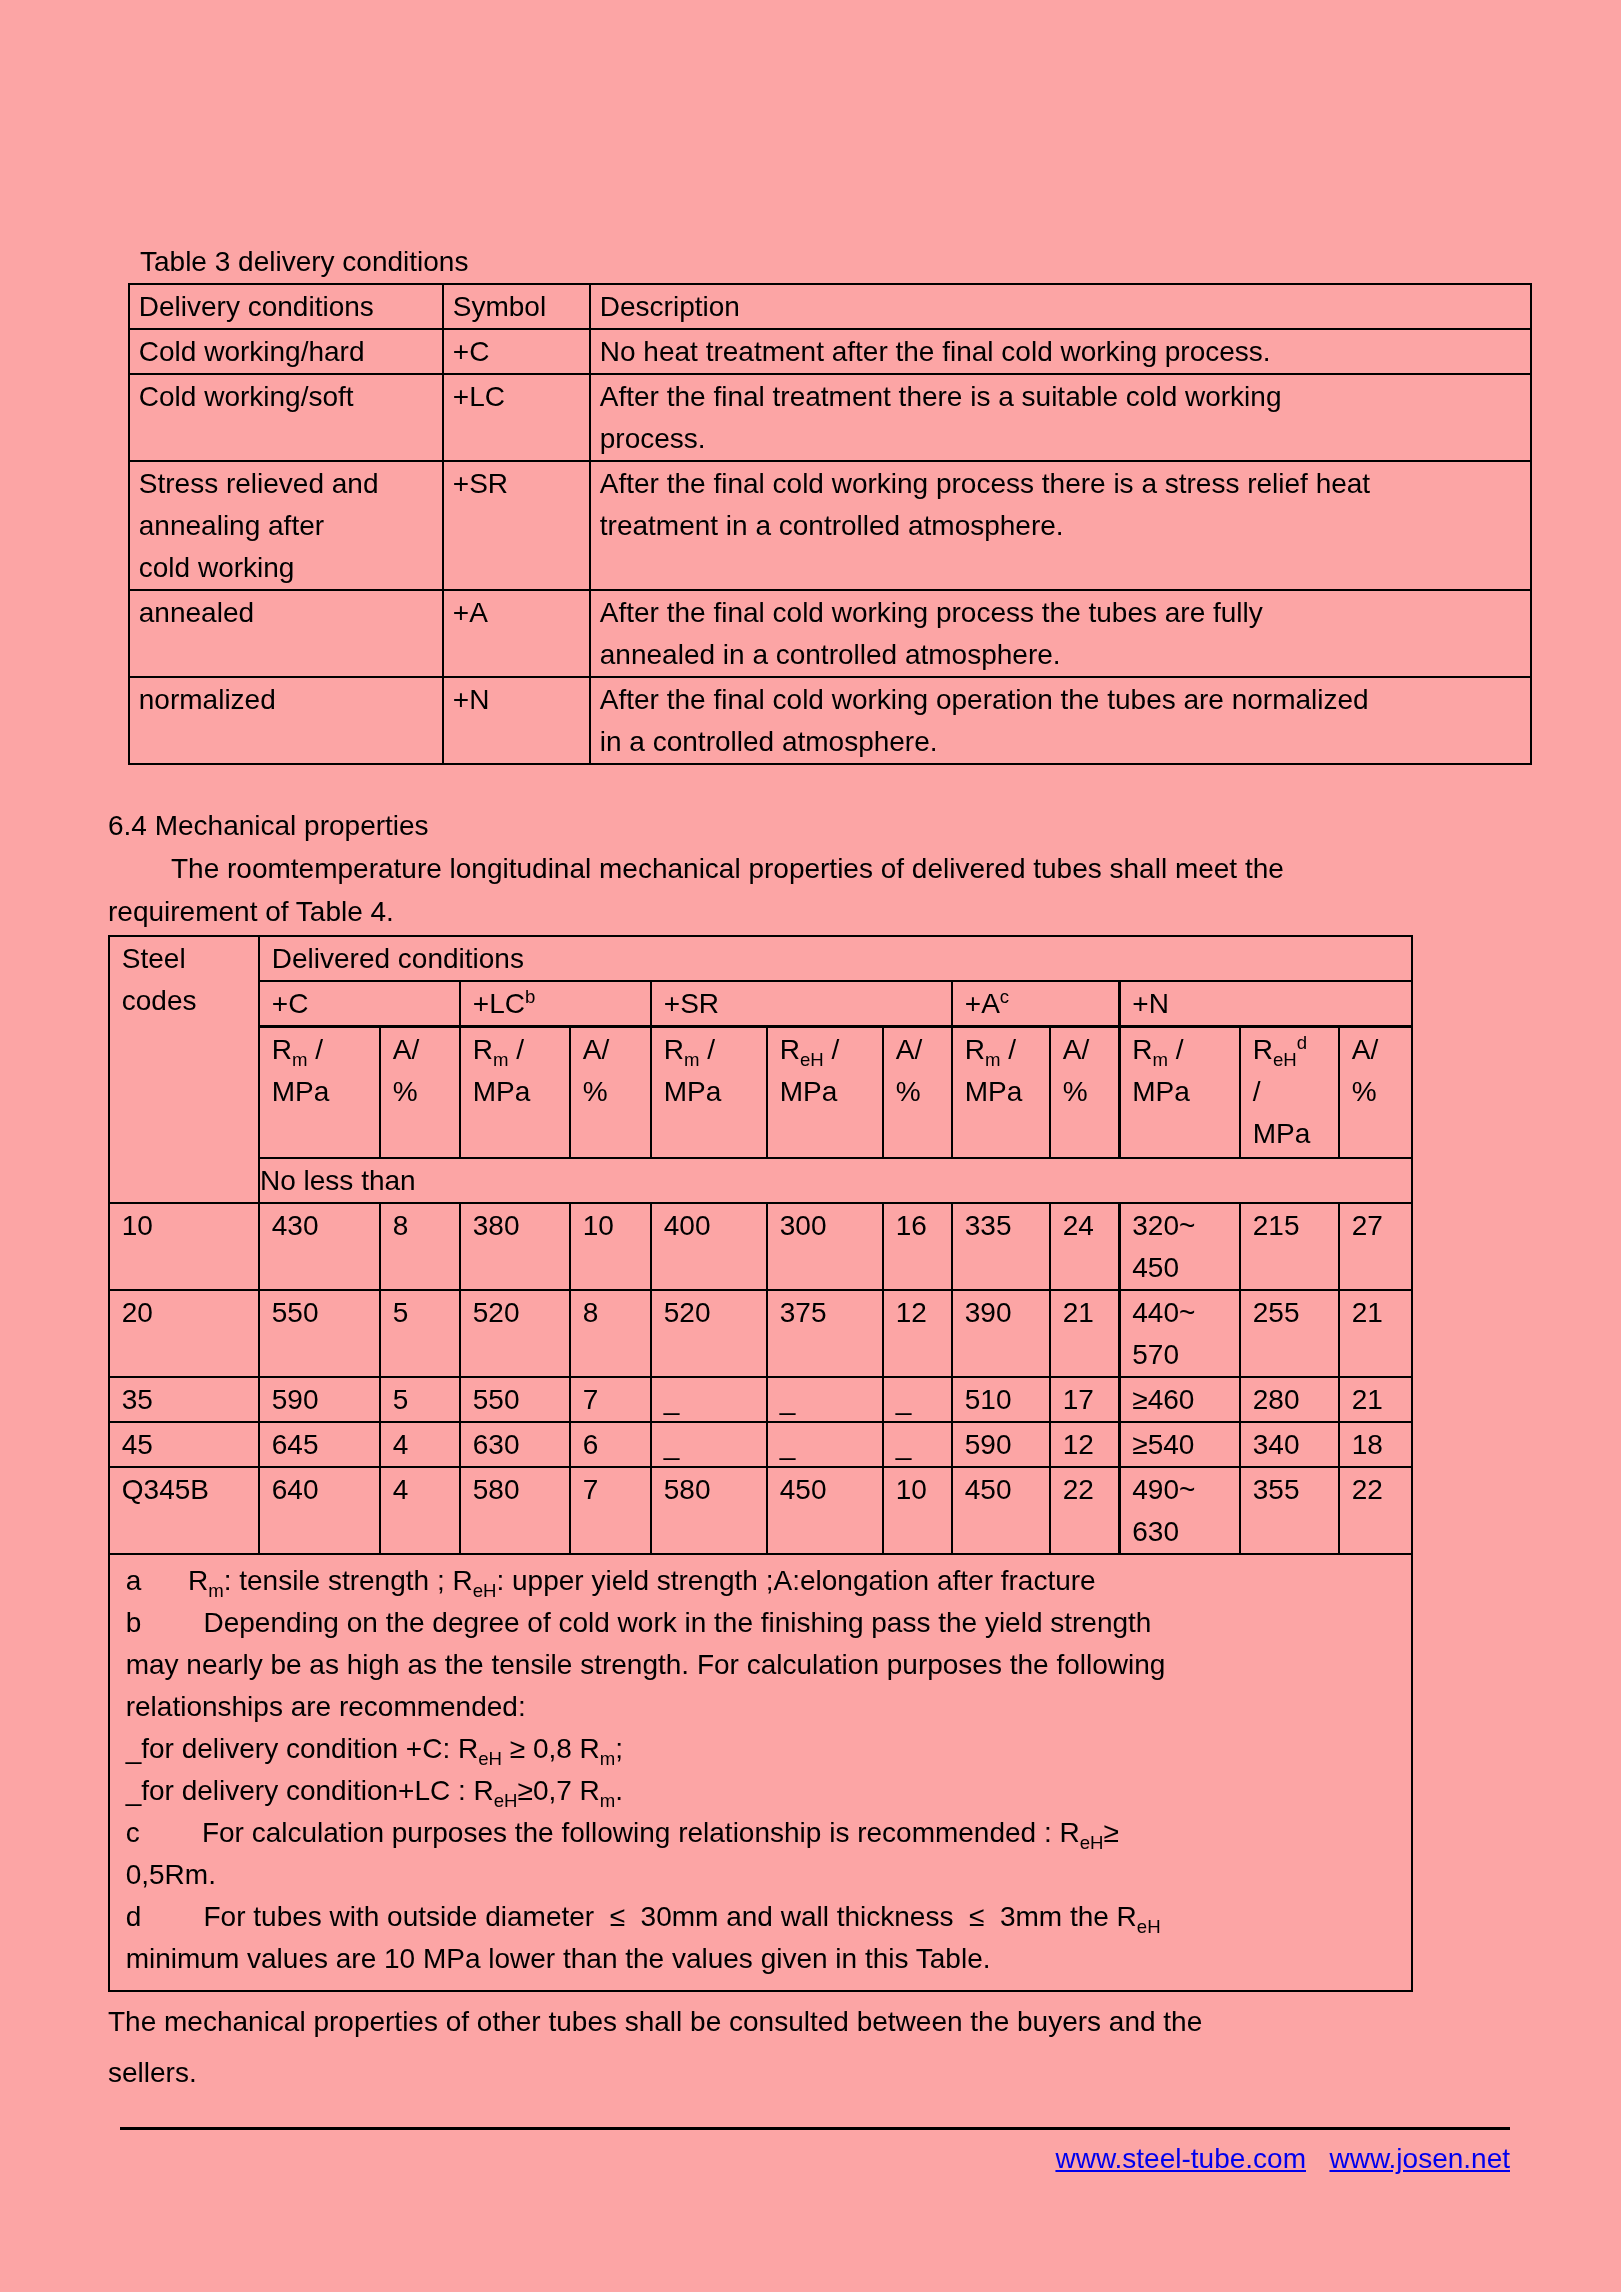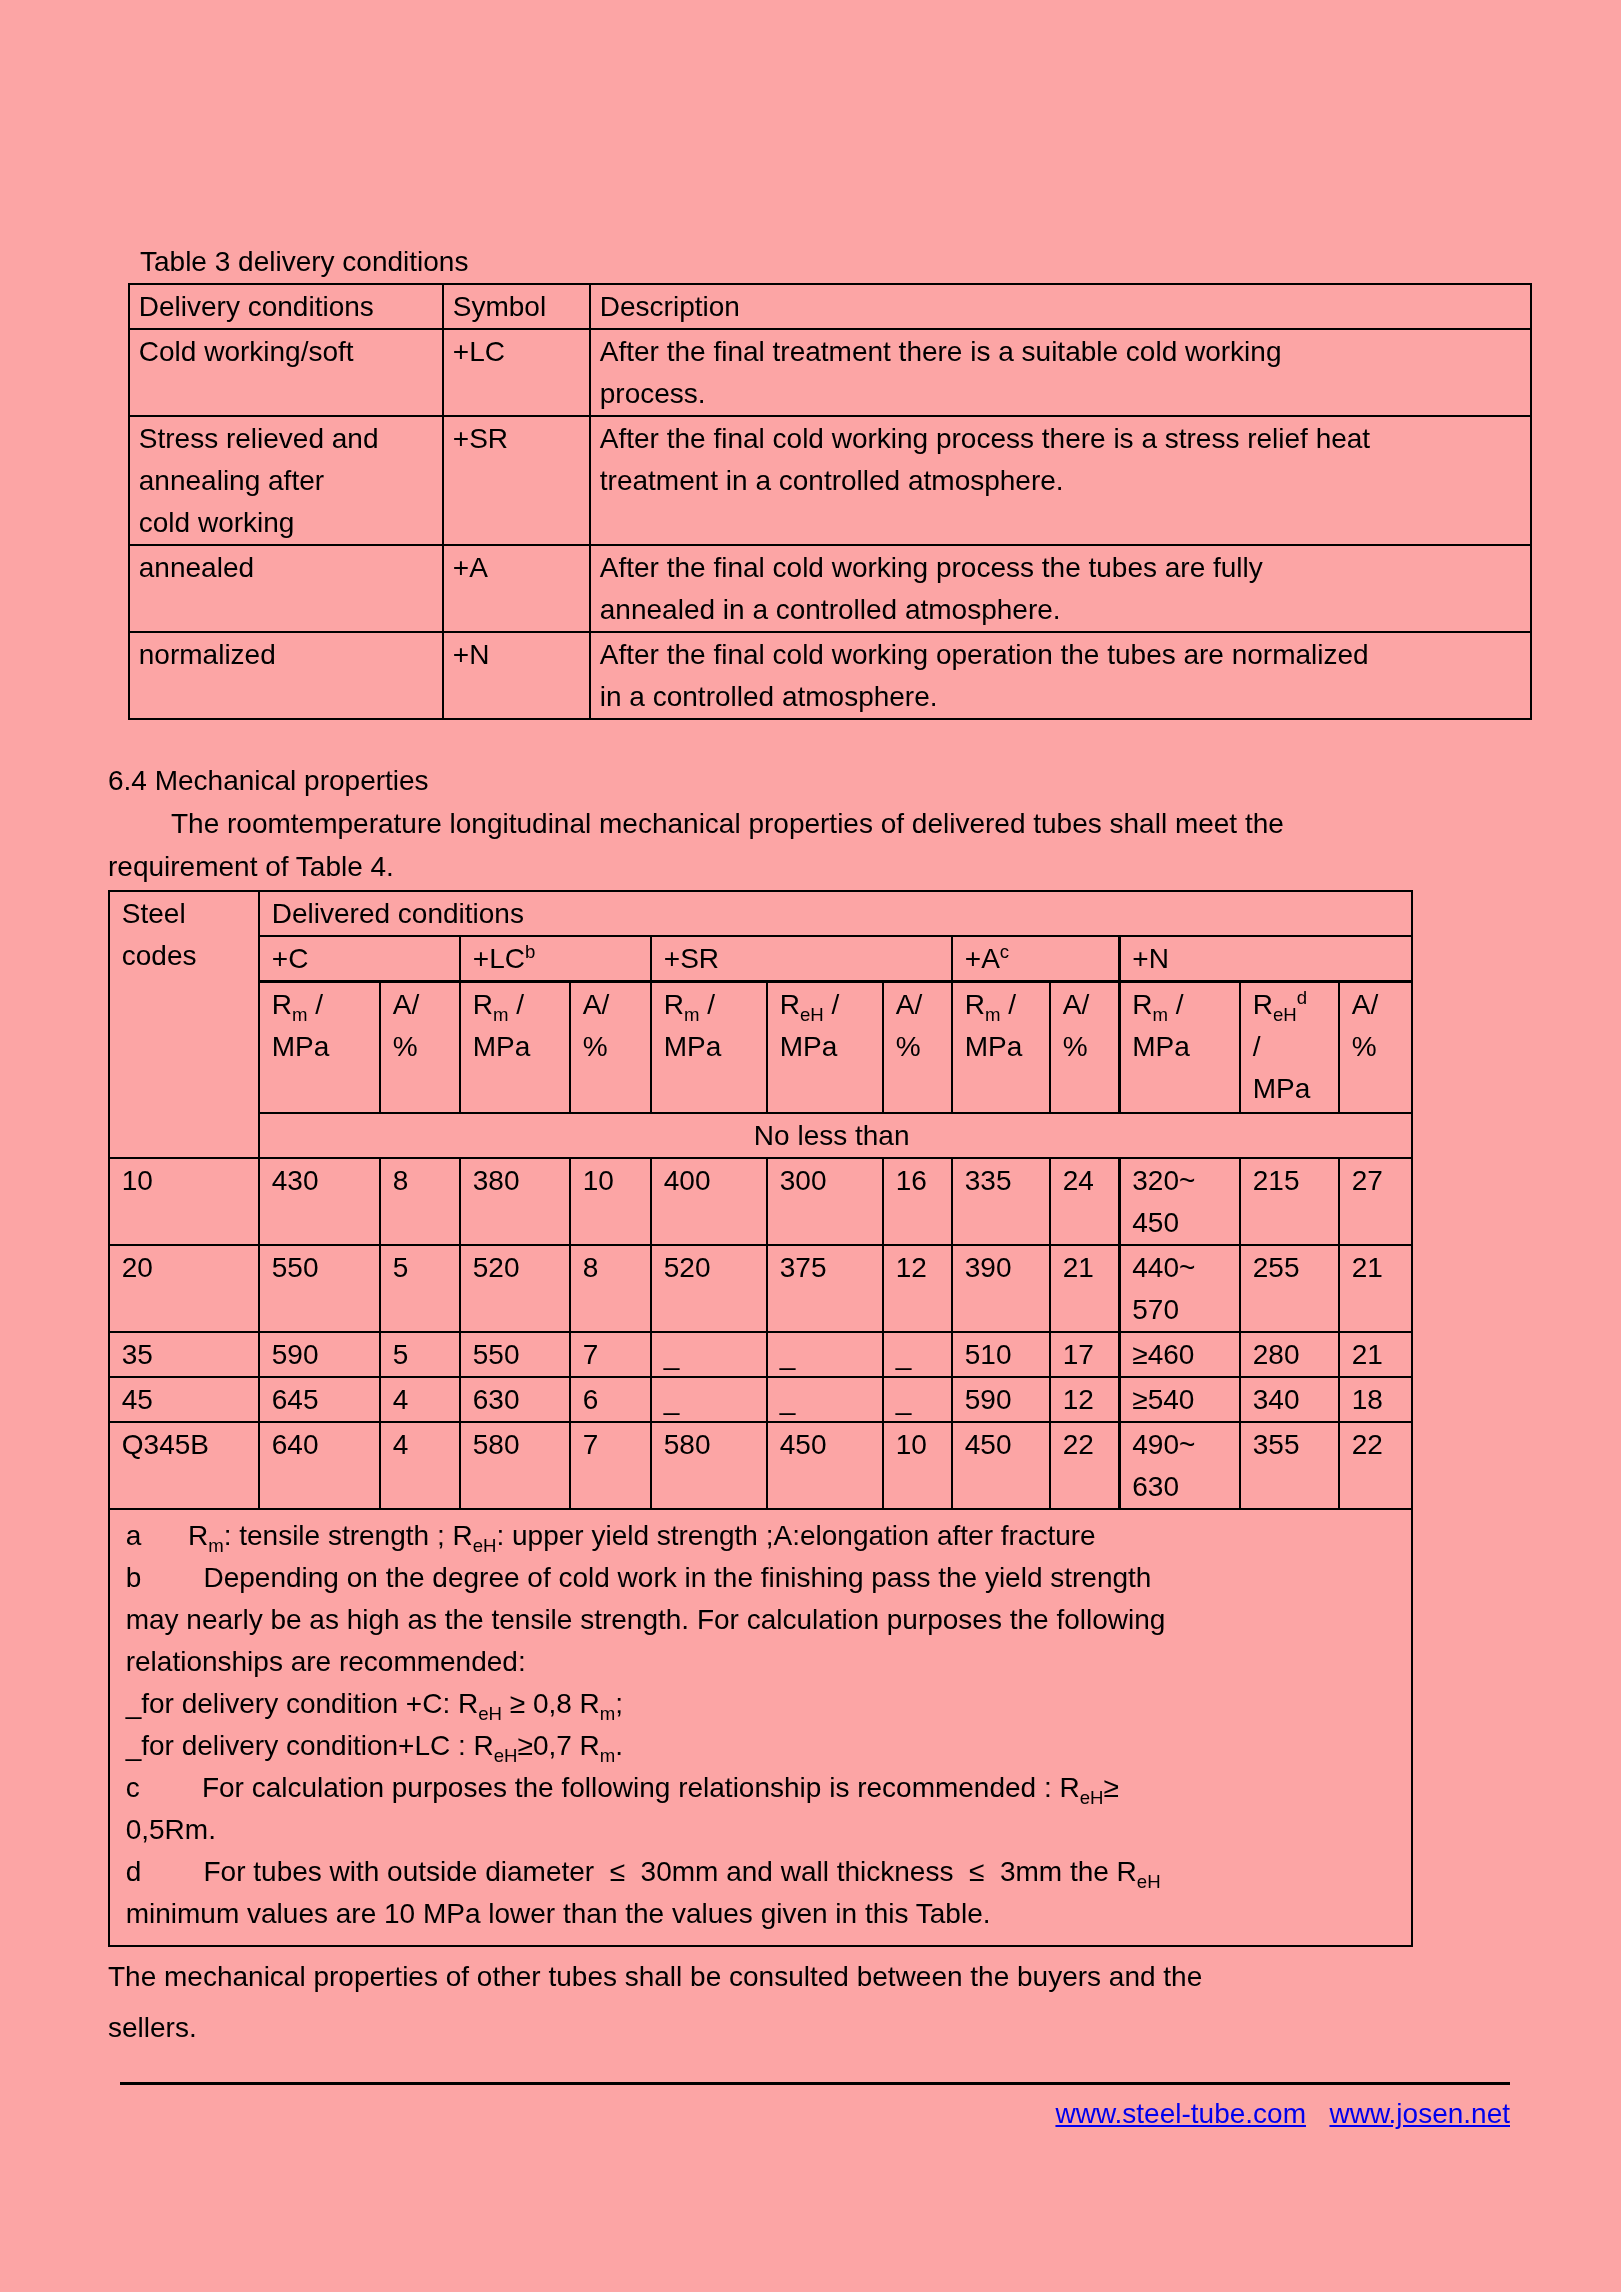--- a/index.html
+++ b/index.html
@@ -22,21 +22,21 @@
   .t3 td{border:2px solid #000;vertical-align:top;padding:1px 8.8px 0 8.8px;line-height:42px;}
   .t3 tr.hdr{height:42px;}
   .sec-head{margin-top:39px;height:43px;line-height:43px;}
   .para-line{height:43px;line-height:43px;}
   .para-indent{padding-left:63px;}
   .t4{width:1302px;border:2.9px solid #000;margin-top:2px;}
   .t4 td{border:2px solid #000;vertical-align:top;padding:1px 7.8px 0 11.8px;line-height:42px;}
   .t4 tr.ra{height:40px;}
   .t4 tr.rb td{border-bottom:3.9px solid #000;height:42px;}
   .t4 tr.rc{height:131px;margin-top:44px;}
-  .t4 tr.rd td{height:41px;text-align:center;border-bottom:2.9px solid #000;padding-left:0;}
+  .t4 tr.rd td{height:41px;text-align:left;border-bottom:2.9px solid #000;padding-left:0;}
   .t4 [data-name="table4-data-row"] td{border-top:2.9px solid #000;}
   .t4 tfoot td{border-top:2.9px solid #000;padding:5.9px 9.8px 9.8px 15.7px;}
   .t4 .thickL{border-left:3.9px solid #000;}
   sub{font-size:18.6px;line-height:0;}
   sup{font-size:18.6px;line-height:0;}
   .fn-line{white-space:pre-wrap;line-height:42px;}
   .closing-line{height:43px;line-height:43px;margin-top:8px;}
   .closing-wrap{margin-top:7.8px;}
   .footer-rule{margin-top:33px;margin-left:11.8px;width:1390px;height:2.9px;background:#000;}
   .footer-links{width:1402px;text-align:right;margin-top:7px;height:43px;line-height:43px;}
@@ -54,20 +54,25 @@
     <colgroup>
         <col style="width:314px">
         <col style="width:147px">
         <col style="width:941px">
       </colgroup>
     <tbody>
       <tr class="hdr" data-name="table3-header-row">
         <td data-name="col-header-delivery-conditions">Delivery conditions</td>
         <td data-name="col-header-symbol">Symbol</td>
         <td data-name="col-header-description">Description</td>
+      </tr>
+      <tr data-name="table3-row">
+        <td class="pre" data-name="condition-cell">Cold working/hard</td>
+        <td data-name="symbol-cell">+C</td>
+        <td class="pre" data-name="description-cell">No heat treatment after the final cold working process.</td>
       </tr>
       <tr data-name="table3-row">
         <td class="pre" data-name="condition-cell">Cold working/soft</td>
         <td data-name="symbol-cell">+LC</td>
         <td class="pre" data-name="description-cell">After the final treatment there is a suitable cold working
 process.</td>
       </tr>
       <tr data-name="table3-row">
         <td class="pre" data-name="condition-cell">Stress relieved and
 annealing after

